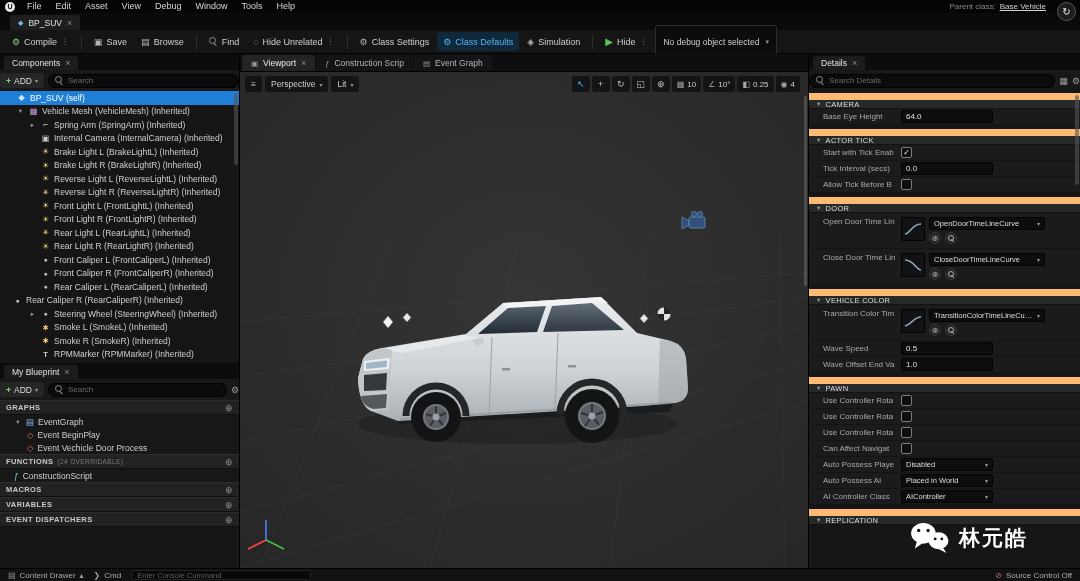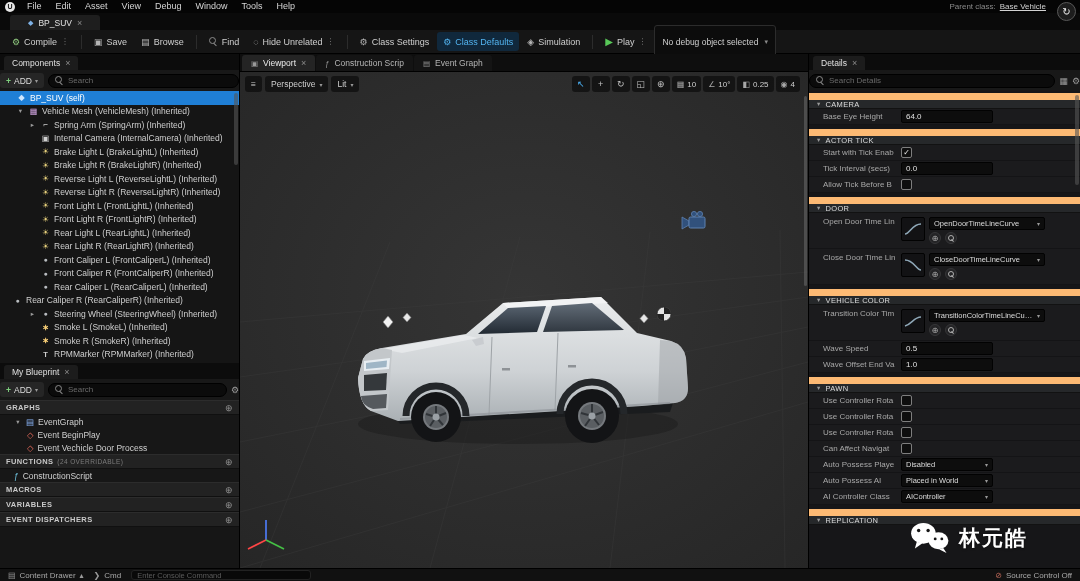--- a/index.html
+++ b/index.html
@@ -28,21 +28,21 @@
   .uelogo{width:10px;height:10px;border-radius:50%;background:#e6e6e6;color:#111;font-size:7px;font-weight:bold;display:flex;align-items:center;justify-content:center;margin:0 5px 0 2px}
   .uelogo::before{content:"U"}
   .menu-item{padding:0 7px;font-size:9px;color:#d6d6d6;line-height:13px}
   #parentclass{margin-left:auto;display:flex;gap:4px;align-items:flex-end;font-size:8px;padding-right:34px}
   #parentclass .pcl{color:#8a8a8a}
   #parentclass .pcv{color:#d2d2d2;text-decoration:underline}
   #topbadge{position:absolute;top:2px;right:4px;width:19px;height:19px;border-radius:50%;background:#1d1d1d;border:1px solid #585858;color:#eee;font-size:10px;display:flex;align-items:center;justify-content:center;z-index:40}
 
   
   #tabbar{position:absolute;top:13px;left:0;width:1080px;height:17px;background:#0a0a0a;display:flex;align-items:flex-end;padding-left:10px}
-  .asset-tab{height:15px;background:#1e1e1e;border-top-left-radius:3px;border-top-right-radius:3px;display:flex;align-items:center;gap:5px;padding:0 18px;font-size:8.5px;color:#e2e2e2}
+  .asset-tab{height:15px;background:#1e1e1e;border-top-left-radius:3px;border-top-right-radius:3px;display:flex;align-items:center;gap:5px;padding:0 8px;font-size:8.5px;color:#e2e2e2}
   .asset-tab .g-bp{color:#7fb2e6;font-size:7px}
   .asset-tab .g-x{color:#8a8a8a;font-size:9px}
 
   
   #toolbar{position:absolute;top:30px;left:0;width:1080px;height:24px;background:#151515;border-bottom:1px solid #000;display:flex;align-items:center;padding:0 6px;gap:2px}
   .tb-btn{display:flex;align-items:center;gap:4px;height:19px;padding:0 6px;border-radius:3px;font-size:9px;color:#cfcfcf;white-space:nowrap}
   .tb-btn .ico{font-size:9px;color:#b5b5b5}
   .tb-btn .g-kebab{color:#7a7a7a;font-size:8px}
   .tb-sep{width:1px;height:14px;background:#2c2c2c;margin:0 4px;flex:0 0 1px}
   .tb-btn.mode-active{background:#10283c;color:#53b4f0}
@@ -208,21 +208,21 @@
     <span class="ico g-gear"></span>
     <span>Class Defaults</span>
   </div>
   <div class="tb-btn">
     <span class="ico g-sim"></span>
     <span>Simulation</span>
   </div>
   <div class="tb-sep"></div>
   <div class="tb-btn play">
     <span class="ico g-play"></span>
-    <span>Play</span>
+    <span>Hide</span>
     <span class="g-kebab"></span>
   </div>
   <div class="debug-select">
     <span>No debug object selected</span>
     <span class="g-caret"></span>
   </div>
 </div>
 
 <div id="left">
   <div class="tabstrip">

